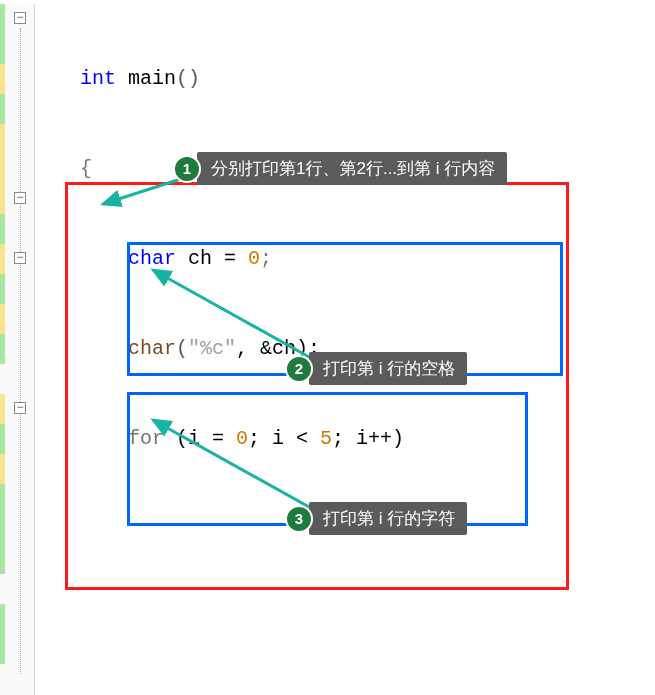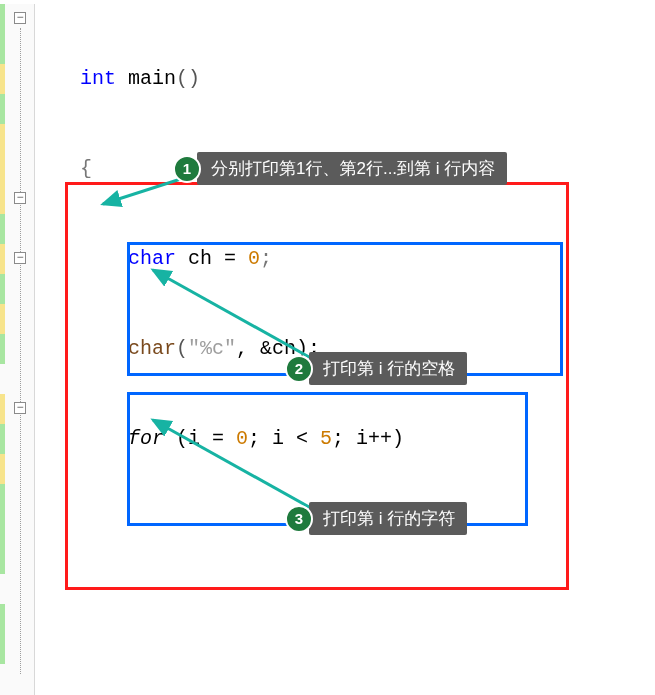--- a/index.html
+++ b/index.html
@@ -57,21 +57,21 @@
     border-left: 1px dotted #9e9e9e;
   }
   .code {
     position: relative;
     flex: 1 1 auto;
     padding-left: 6px;
     white-space: pre;
   }
   .codeline { height: 30px; margin-left: 39px; }
   .kw-type   { color: #0000ff; }
-  .kw-flow   { color: #000000; font-style: italic; }
+  .kw-flow   { color: #737373; }
   .ident     { color: #000000; }
   .func      { color: #7a4a1e; }
   .string    { color: #9e9e9e; }
   .num       { color: #cc7a00; }
   .punct     { color: #777777; }
   .paren     { color: #555555; }
 
   .box-red {
     position: absolute;
     border: 3px solid #ff1a1a;

